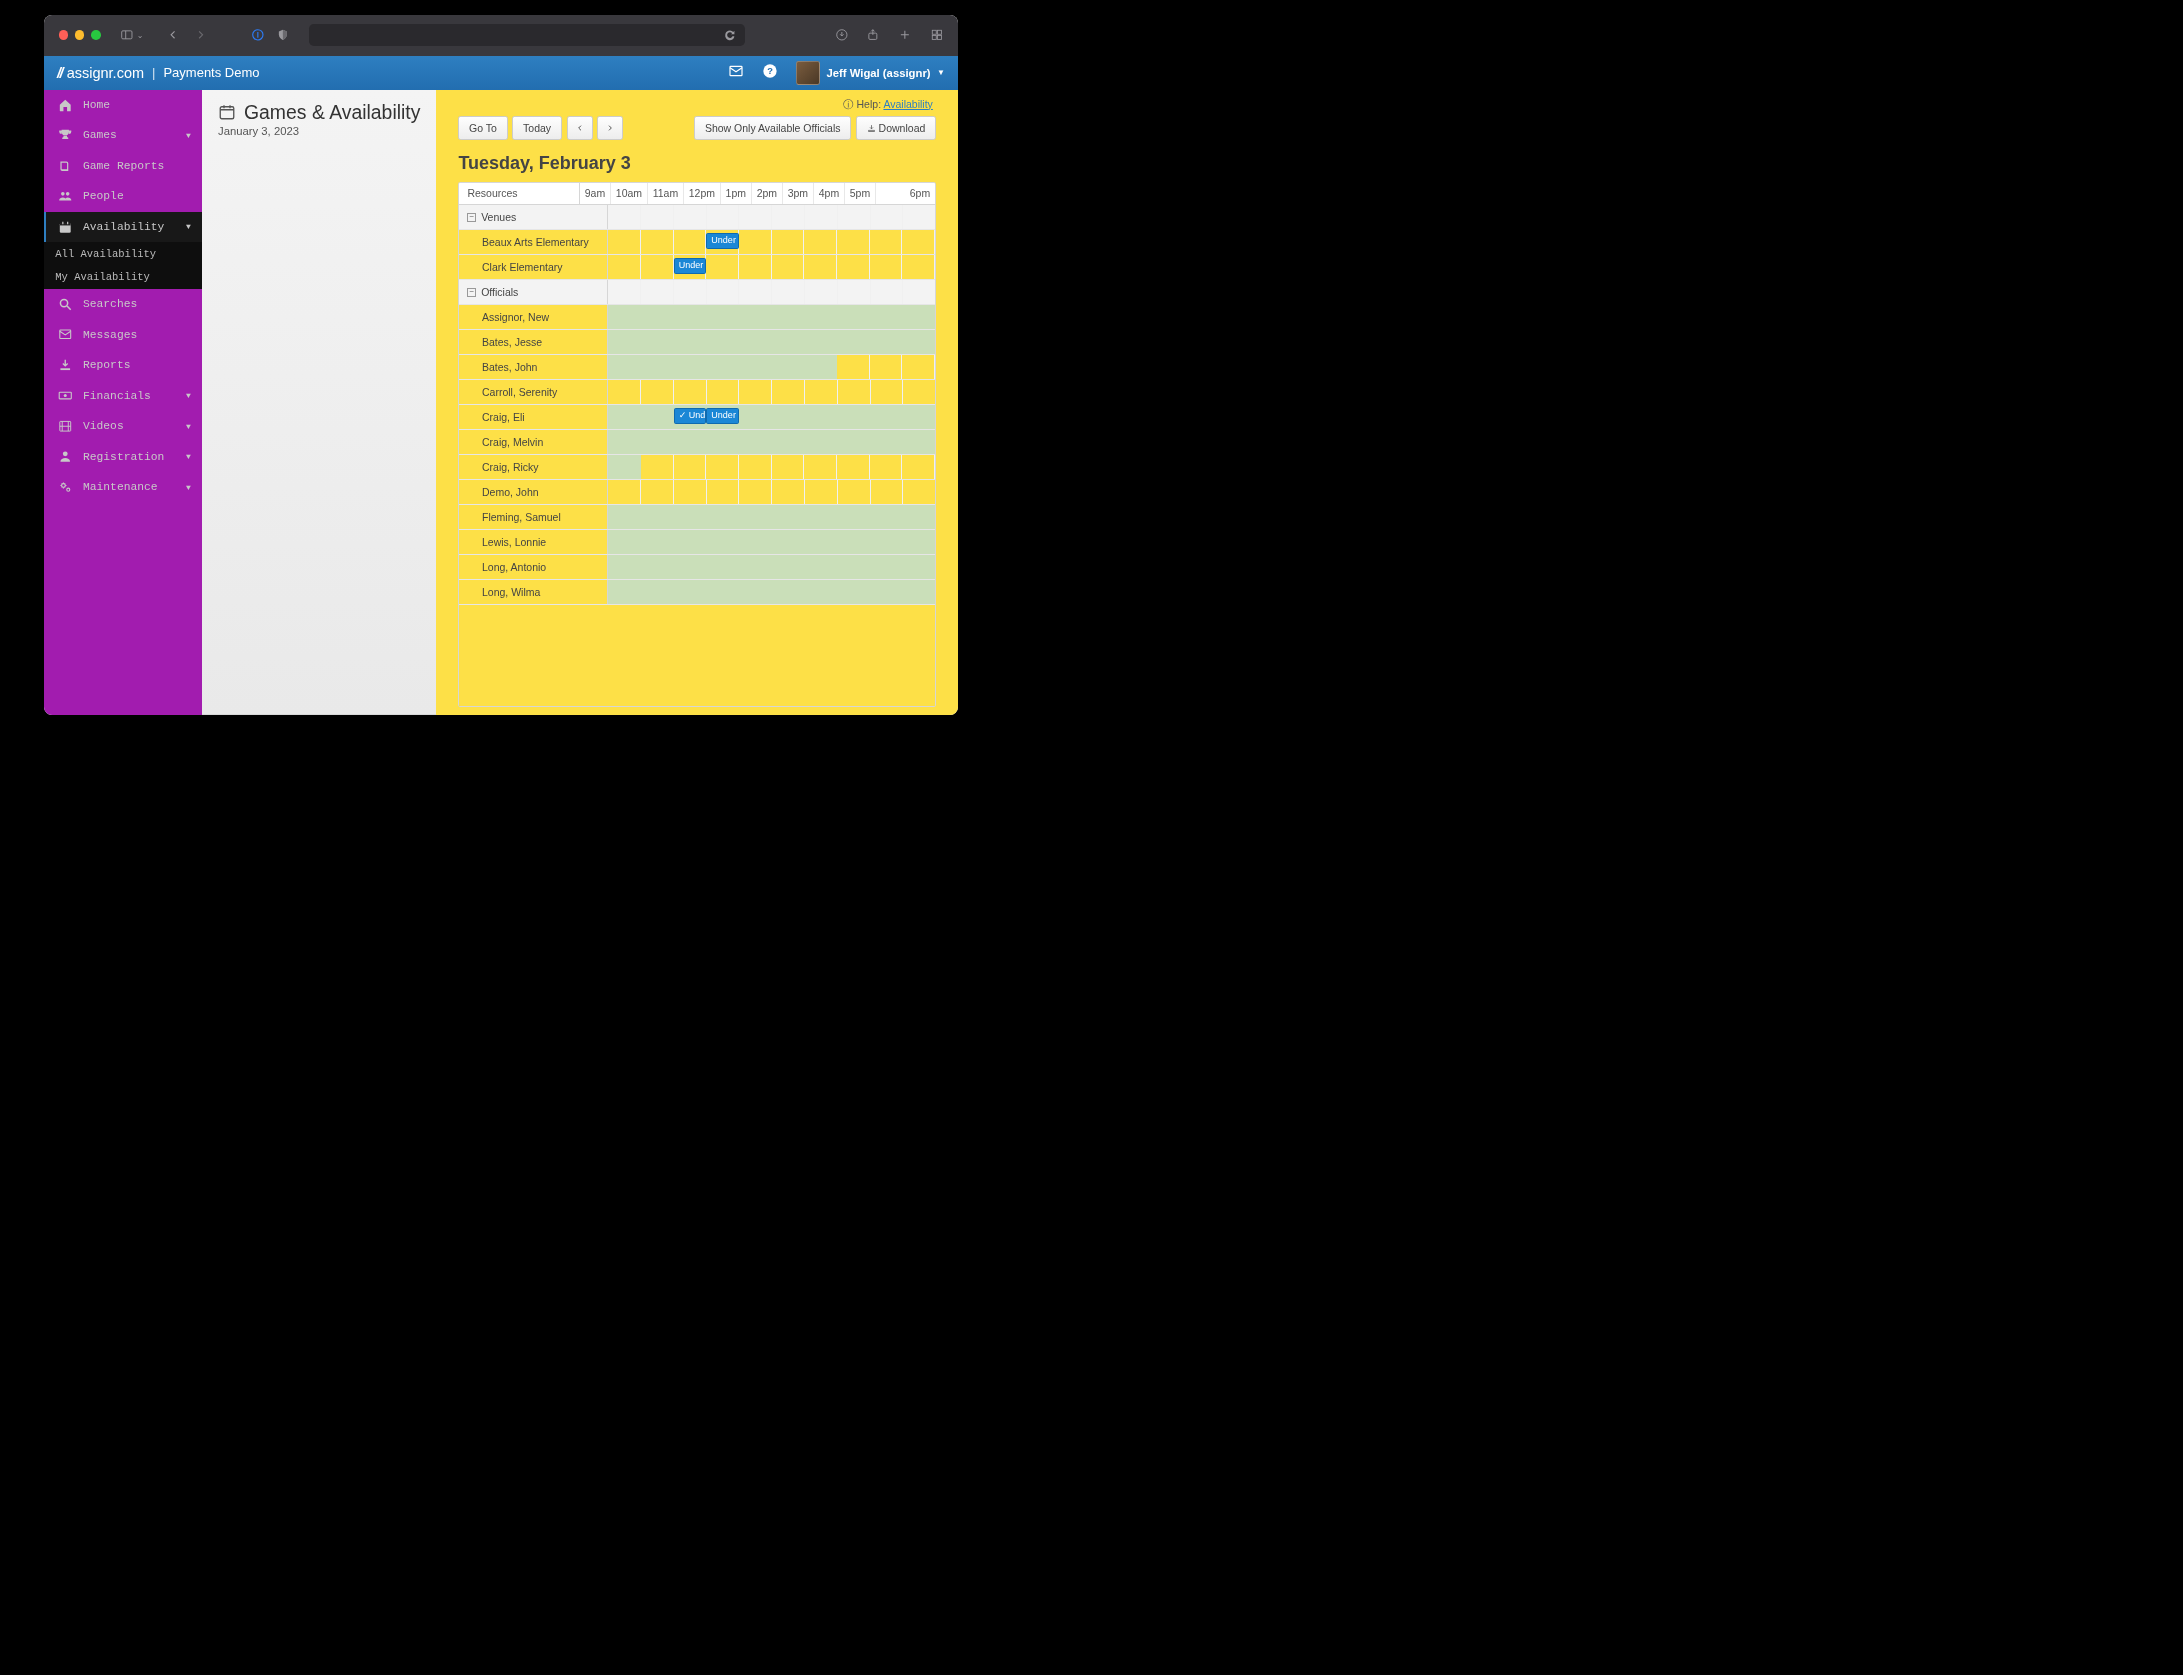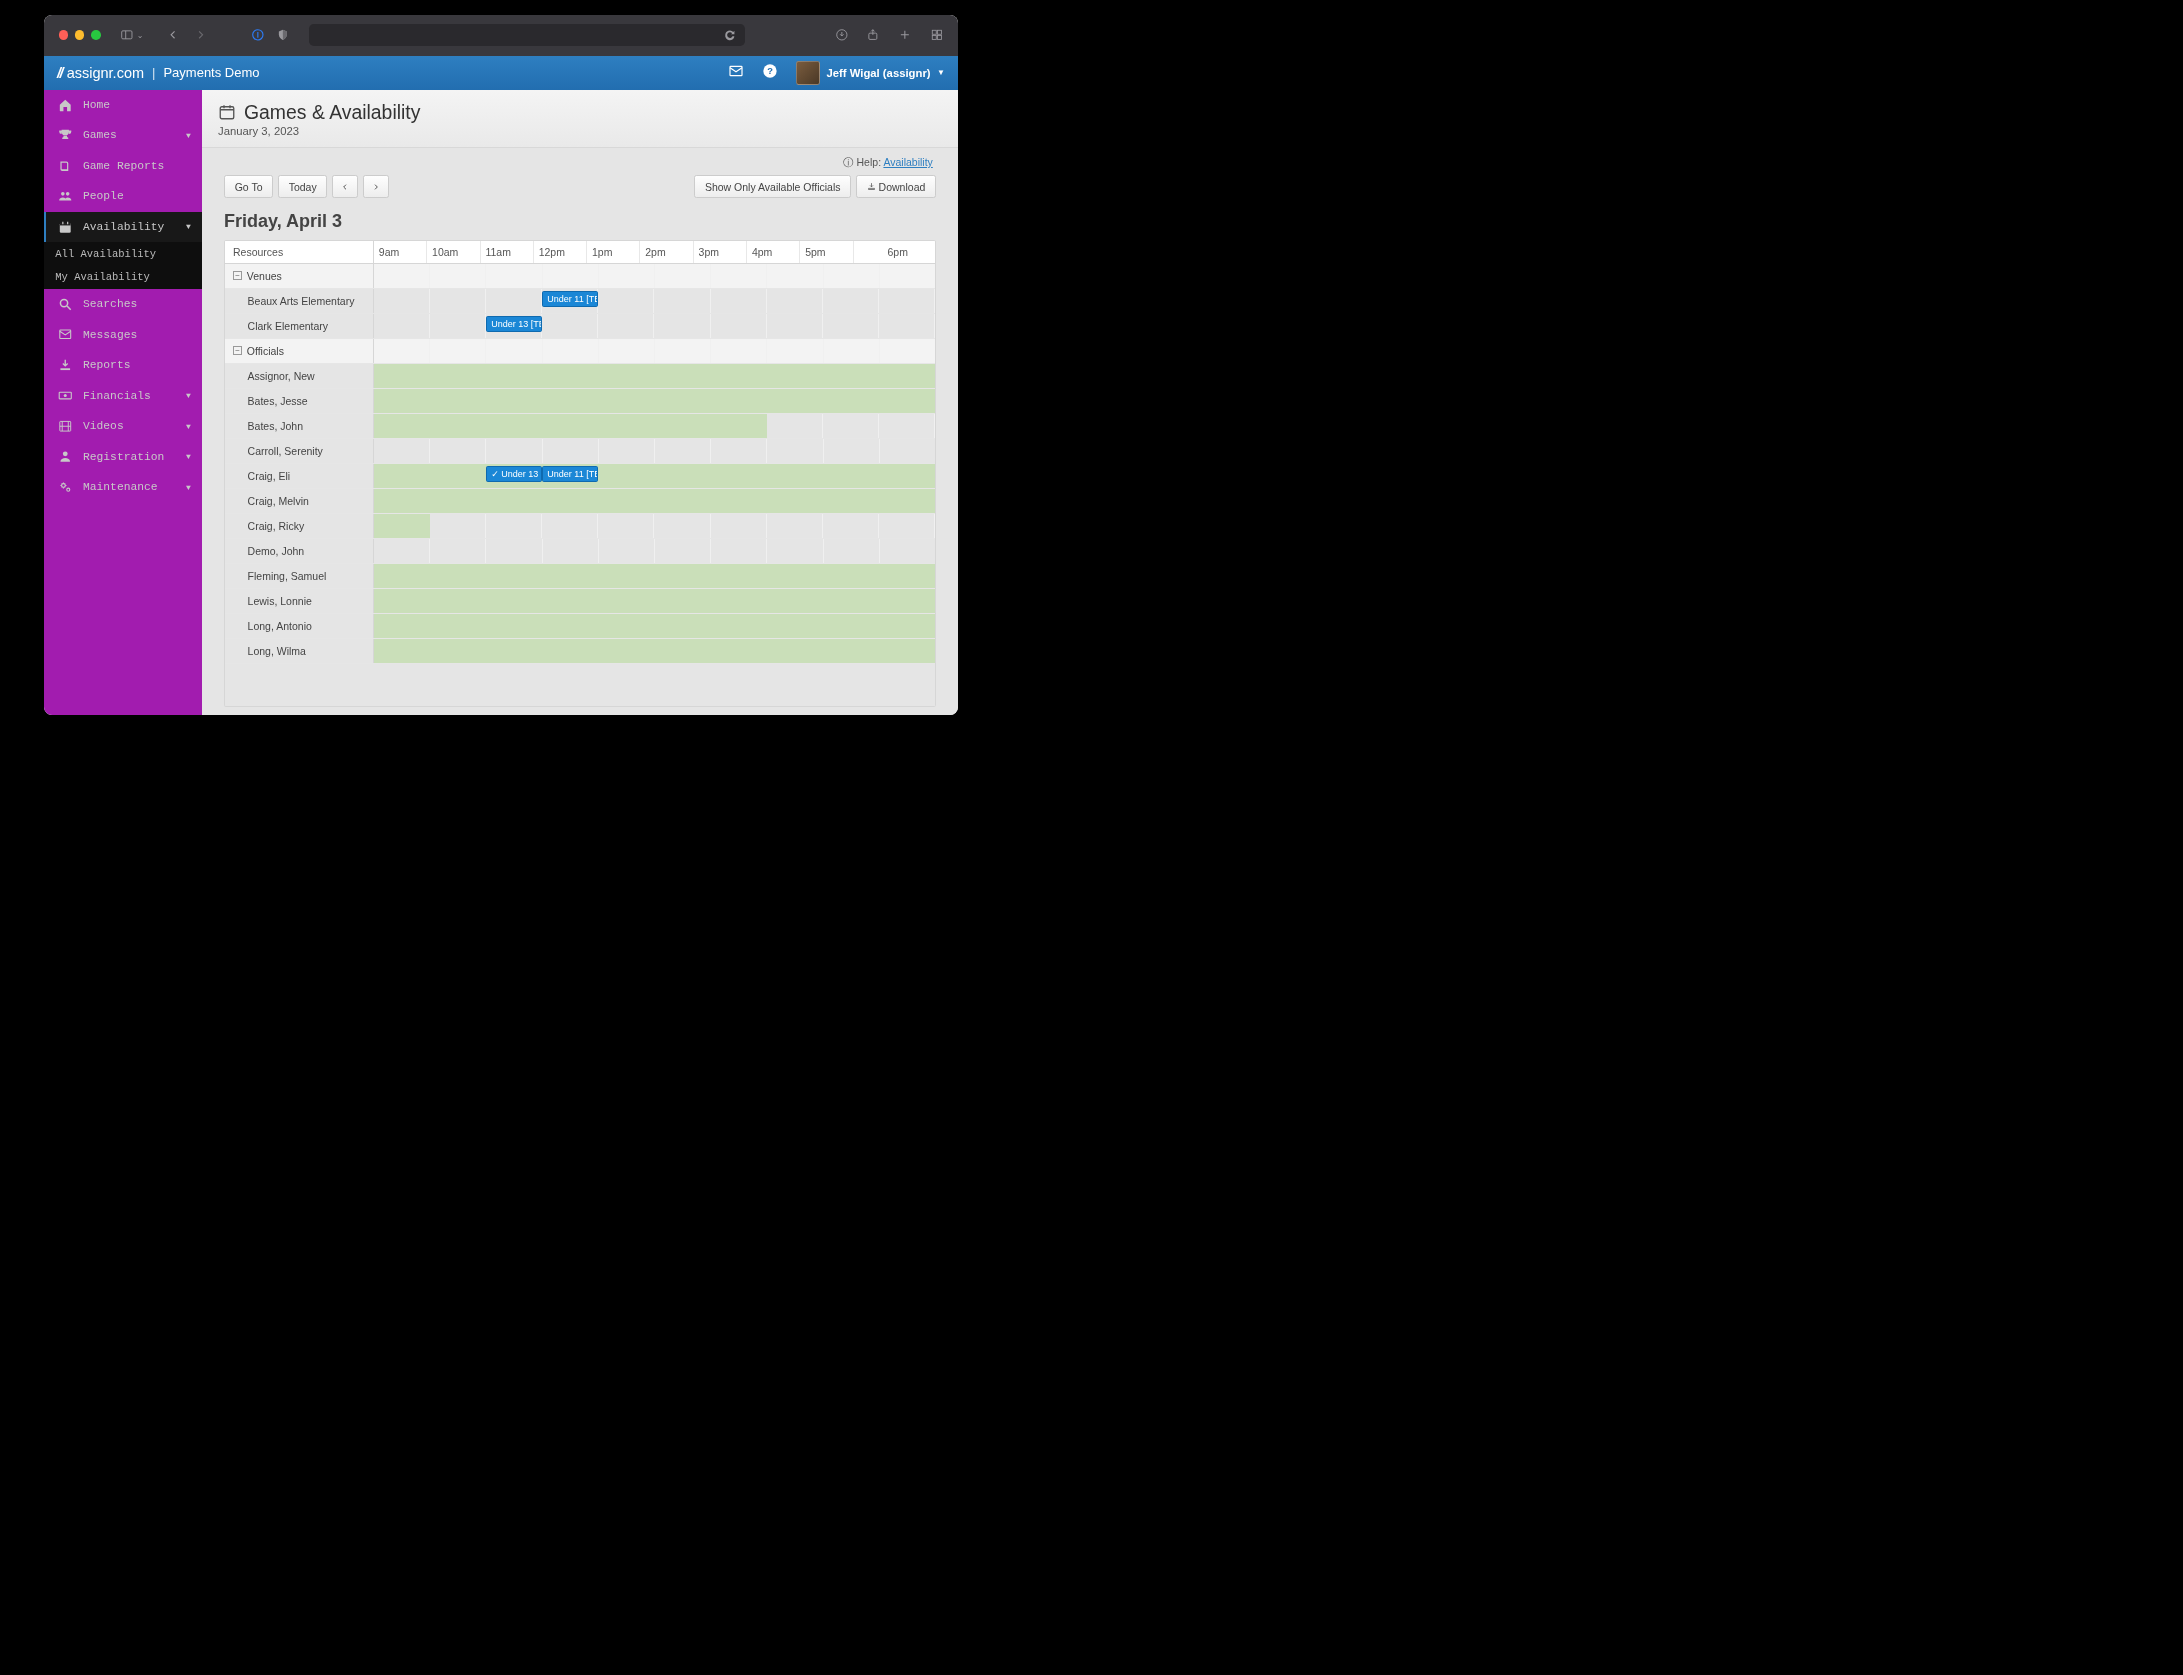--- a/index.html
+++ b/index.html
@@ -87,24 +87,24 @@
 .sidenav-sub {
   padding: 5.7px 11.3px;
   font-size: 10.5px;
   background: #0e0e0e;
   color: #bbb;
   cursor:pointer;
 }
 .sidenav-caret { margin-left:auto; font-size:8px; }
 .main {
   flex:1;
-  background: #e5e5e5;
+  background: #fde047;
   overflow: hidden;
   display:flex;
-  flex-direction:column;
+  flex-direction:row;
 }
 .page-head {
   background: linear-gradient(#f4f4f4, #e9e9e9);
   border-bottom: 0.8px solid #d8d8d8;
   padding: 11.3px 16px 9.7px;
 }
 .page-title-row { display:flex; align-items:center; gap:8px; }
 .page-title-row h1 { font-size:19.4px; font-weight:400; color:#333; }
 .page-title-row svg { width:18px; height:18px; fill:#555; }
 .page-sub { color:#555; font-size:11.3px; margin-top:1.6px; }
@@ -423,21 +423,21 @@
             <button class="btn">Show Only Available Officials</button>
             <button class="btn">
               <svg width="9" height="9" viewBox="0 0 24 24" style="vertical-align:-0.8px;">
                   <path d="M12 3v10m-4-4l4 4 4-4M4 17h16v3H4z" fill="none" stroke="#555" stroke-width="2"></path>
                 </svg>
               <span>Download</span>
             </button>
           </div>
         </div>
 
-        <div class="date-heading">Friday, April 3</div>
+        <div class="date-heading">Tuesday, February 3</div>
 
         <div class="sched">
           <div class="sched-head">
             <div class="res-col">Resources</div>
             <div class="time-cols" id="time-header">
                 <div class="time-col">9am</div>
                 <div class="time-col">10am</div>
                 <div class="time-col">11am</div>
                 <div class="time-col">12pm</div>
                 <div class="time-col">1pm</div>

